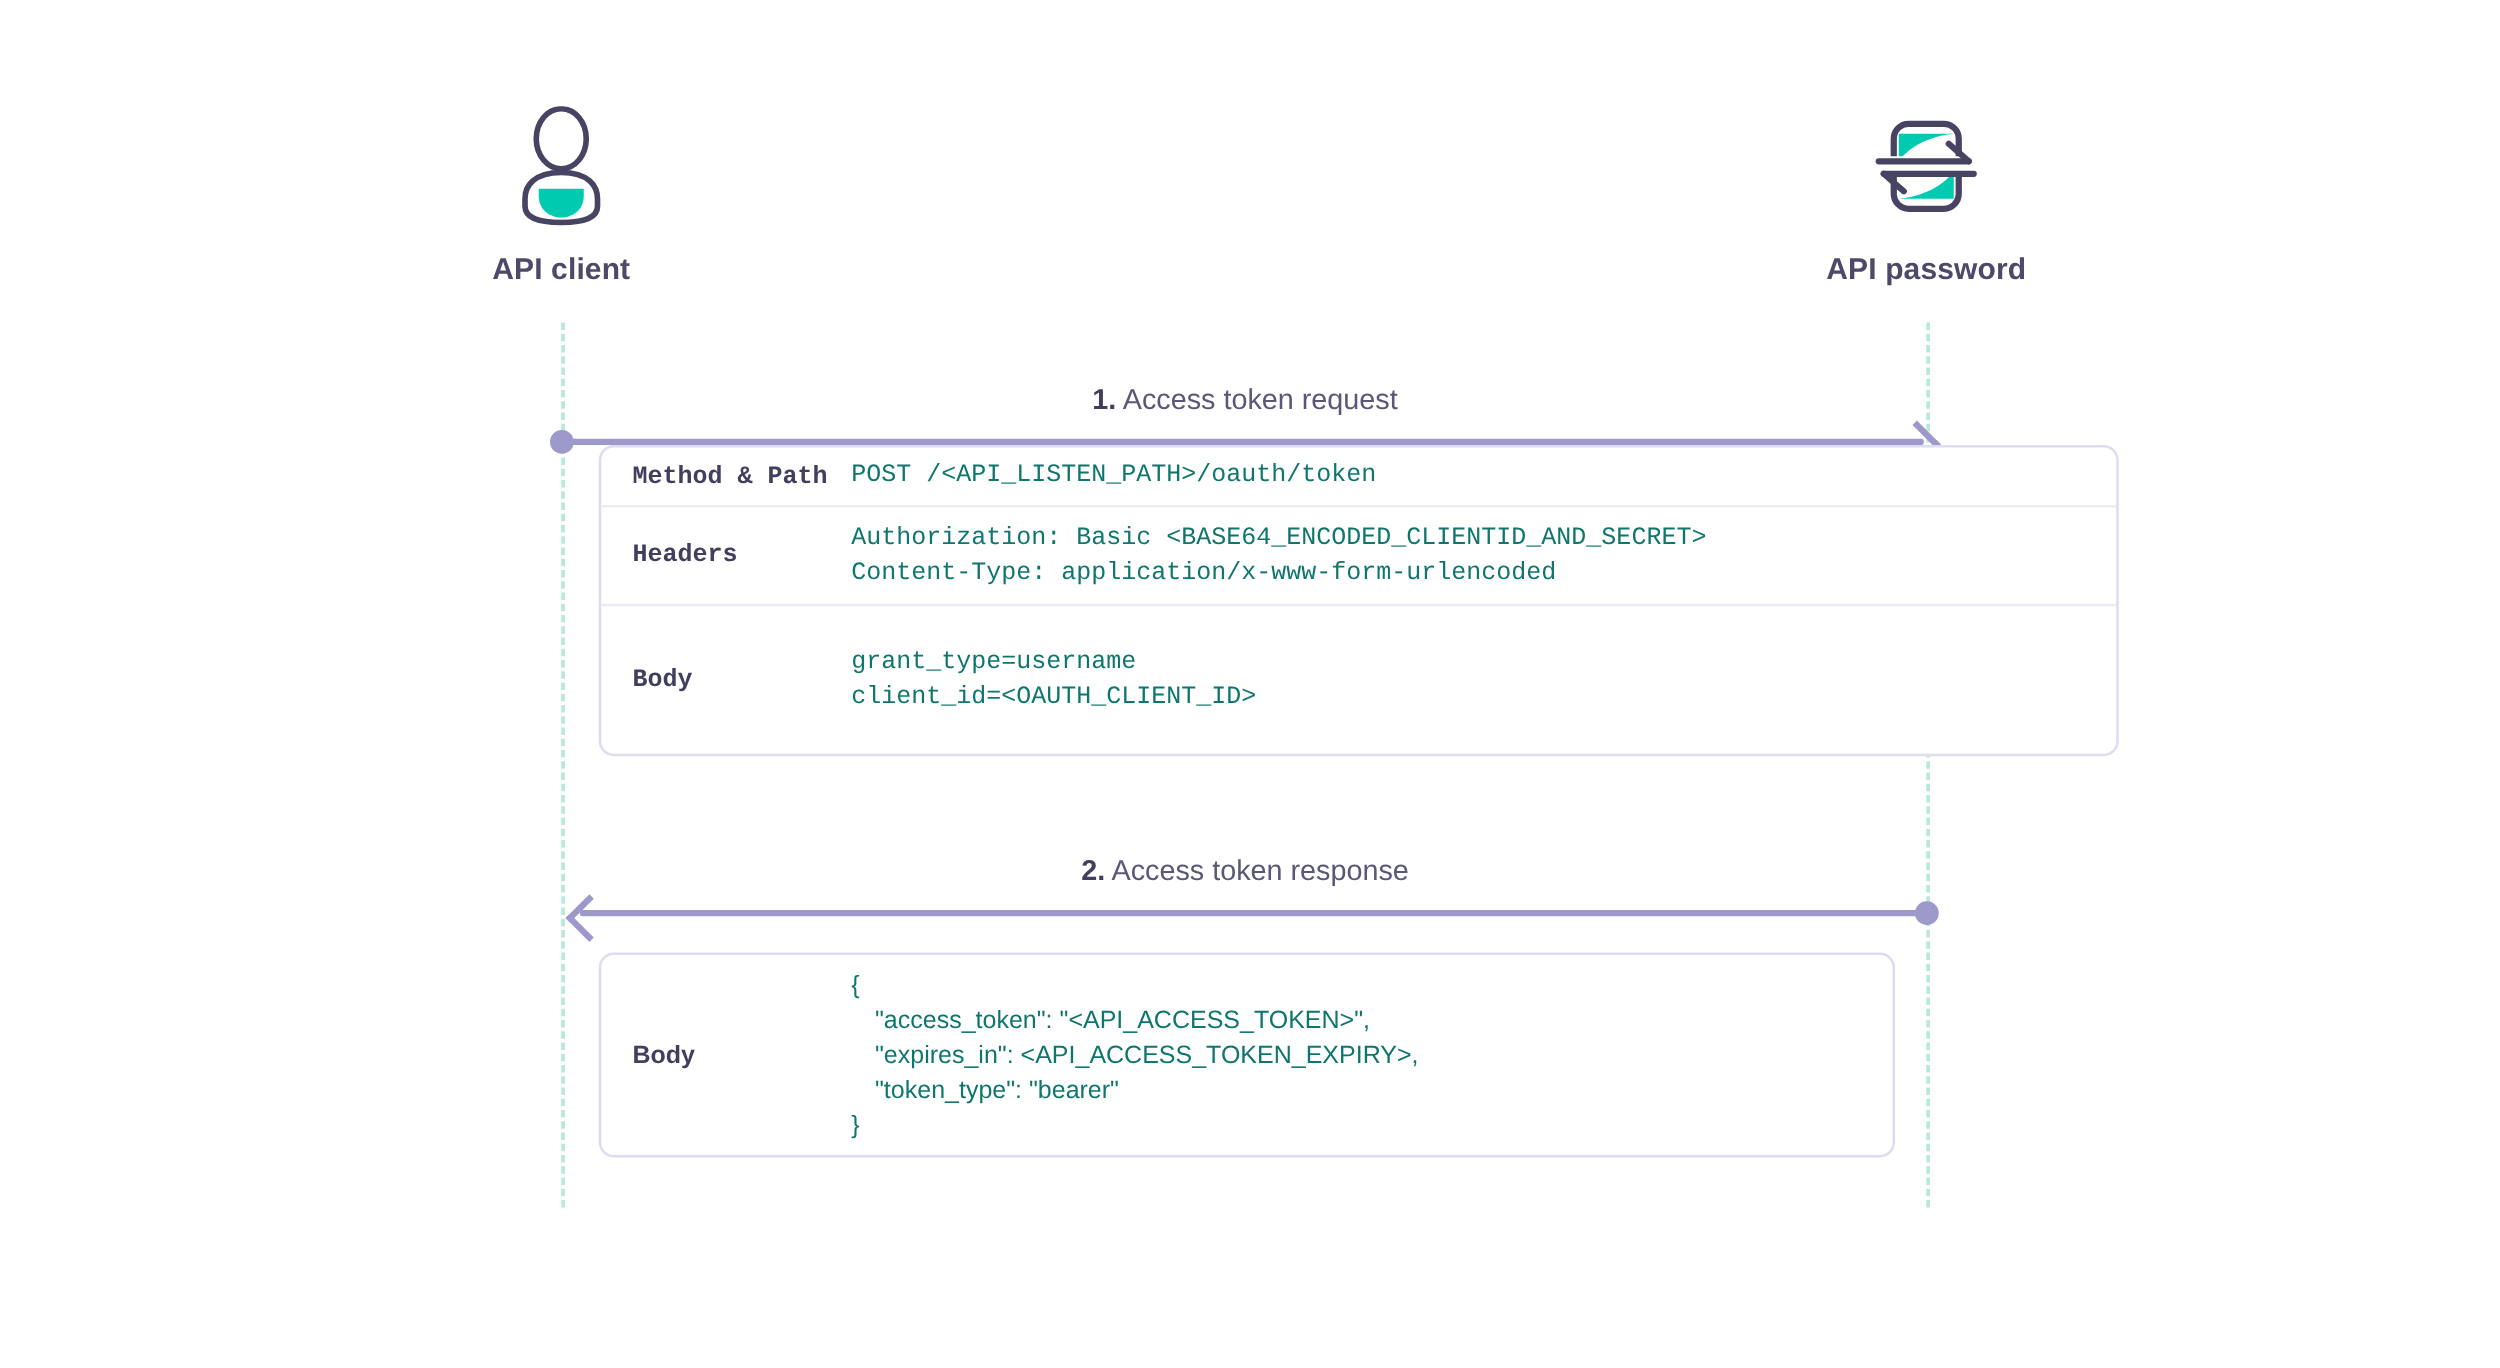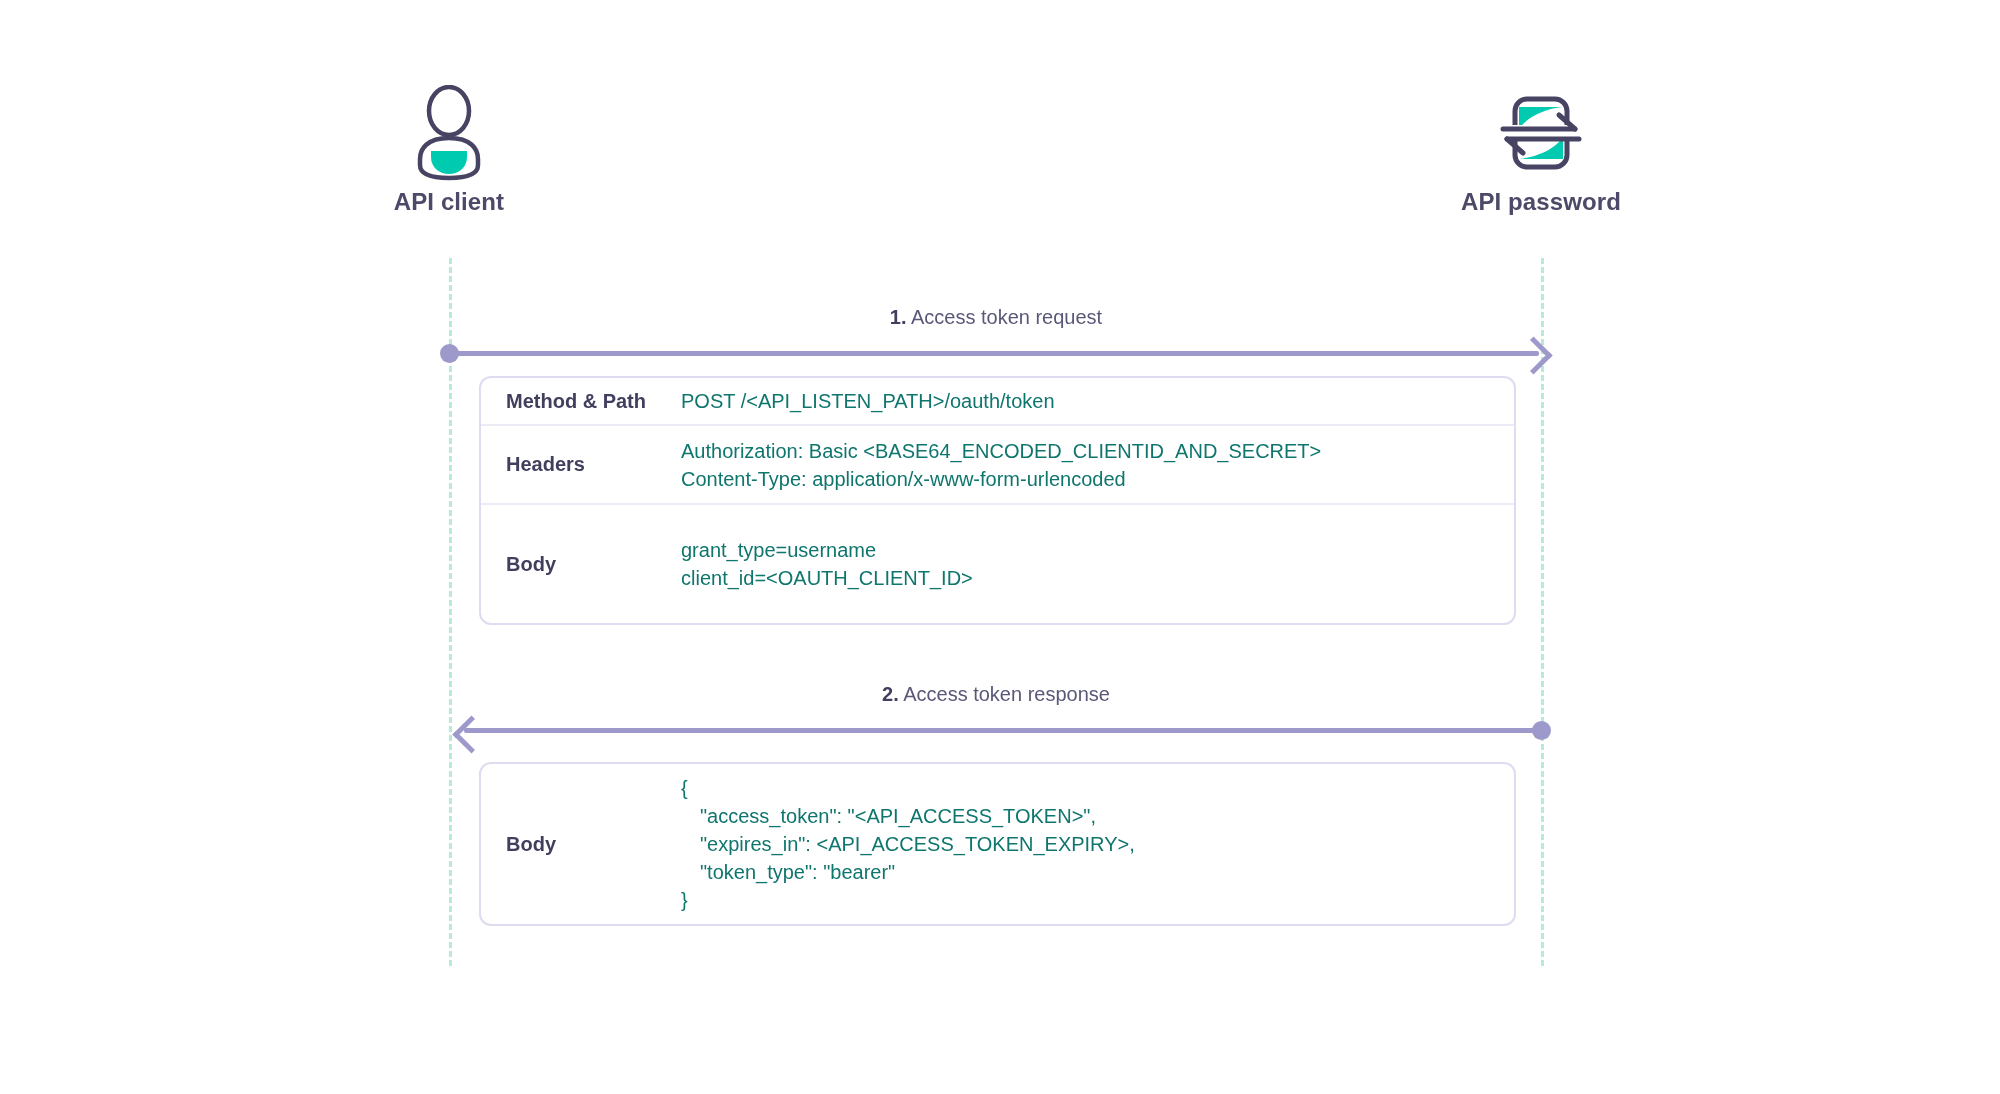--- a/index.html
+++ b/index.html
@@ -29,20 +29,21 @@
     width: 260px;
     text-align: center;
   }
   .actor .icon-wrap {
     height: 110px;
     display: flex;
     align-items: center;
     justify-content: center;
   }
   .actor .actor-label {
+    margin-top: 14px;
     font-size: 24px;
     font-weight: bold;
     color: #4c4a68;
     letter-spacing: 0.1px;
   }
 
   #actor-client { left: 319px; top: 78px; }
   #actor-gateway { left: 1411px; top: 78px; }
 
   
@@ -53,21 +54,21 @@
     top: 258px;
     height: 708px;
   }
   #lifeline-client  { left: 449px; }
   #lifeline-gateway { left: 1541px; }
 
   
   .msg-label {
     position: absolute;
     text-align: center;
-    font-size: 20px;
+    font-size: 23px;
     color: #5a5878;
     white-space: nowrap;
   }
   .msg-label .step-num {
     font-weight: bold;
     color: #413f5e;
   }
 
   .arrow-line {
     position: absolute;
@@ -119,21 +120,21 @@
   .detail-row .row-val {
     flex: 1 1 auto;
     font-size: 20px;
     color: #0f766e;
     line-height: 28px;
     padding-right: 18px;
   }
   .detail-row .row-val .vline { display: block; white-space: pre; }
   .detail-row .row-val .vline.indent { padding-left: 19px; }
 
-  #table-request  { left: 479px; top: 376px; width: 1037px; }
+  #table-request  { left: 479px; top: 356px; width: 1216px; font-family: Liberation Mono, monospace; }
   #table-response { left: 479px; top: 762px; width: 1037px; }
 
   #table-request .r-method  { height: 46px; }
   #table-request .r-headers { height: 77px; }
   #table-request .r-body    { height: 118px; }
   #table-response .r-body   { height: 160px; }
 </style>
 </head>
 <body>
 

